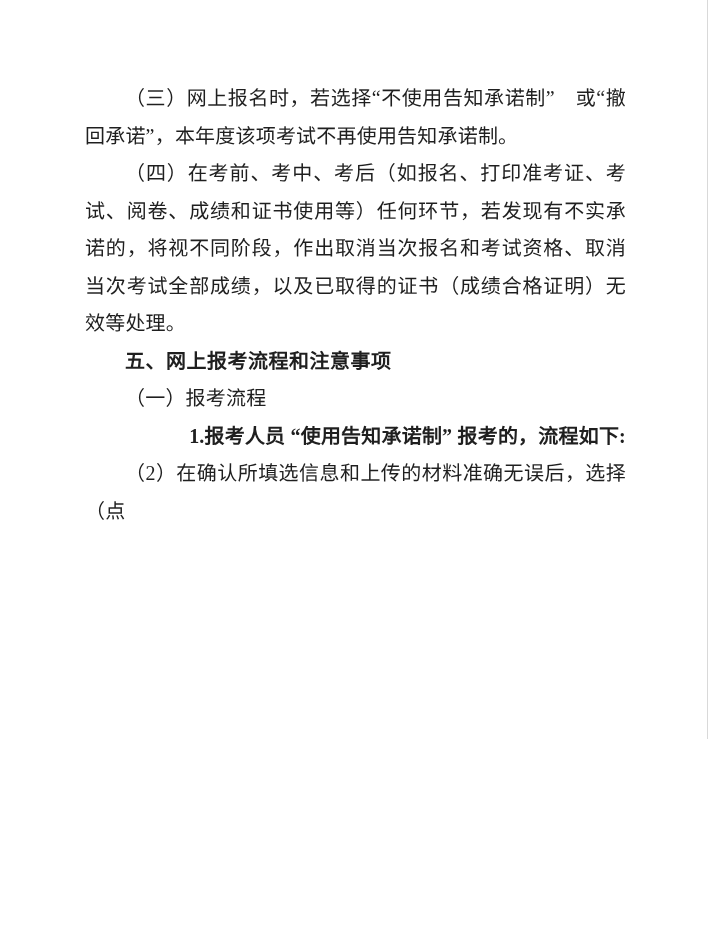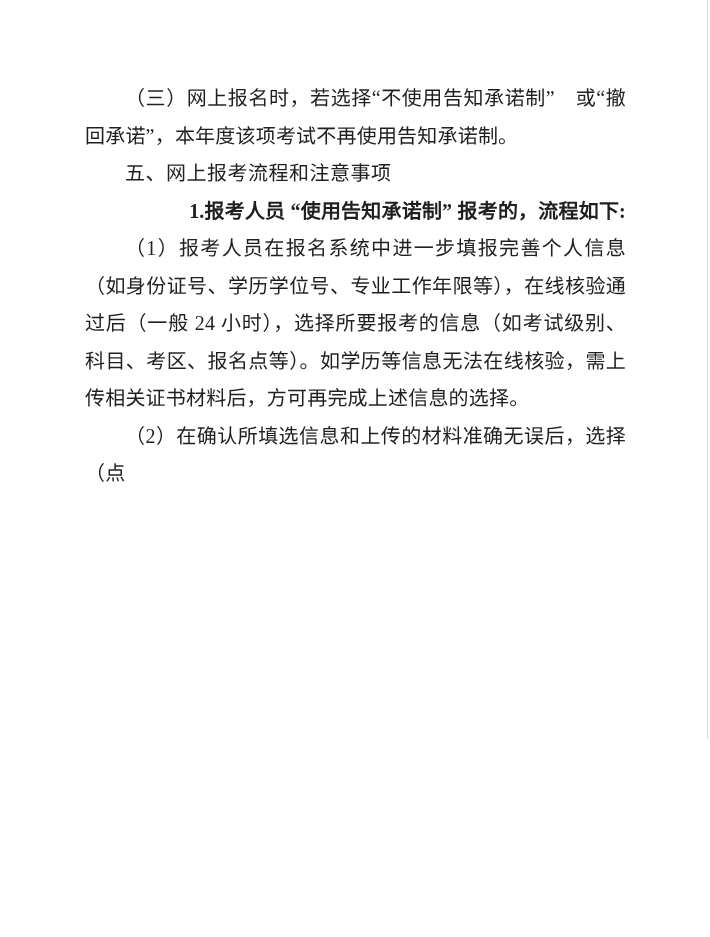--- a/index.html
+++ b/index.html
@@ -34,21 +34,21 @@
     margin: 0;
     font-size: 20px;
     line-height: 37.5px;
     text-indent: 2em;
     text-align: justify;
     text-justify: inter-character;
     letter-spacing: 0.2px;
     font-family: "Liberation Serif", serif;
   }
   .para.section-heading {
-    font-weight: normal;
+    font-weight: bold;
     text-align: left;
     font-family: "Liberation Sans", sans-serif;
     letter-spacing: 0.5px;
   }
   .para.step-heading {
     font-weight: bold;
     text-align: right;
   }
   .page-number {
     position: absolute;
@@ -63,28 +63,29 @@
   }
 </style>
 </head>
 <body>
 
 <div class="page">
 
   <div class="doc-content">
     <p class="para">（三）网上报名时，若选择“不使用告知承诺制”　或“撤回承诺”，本年度该项考试不再使用告知承诺制。</p>
 
+    <p class="para">（四）在考前、考中、考后（如报名、打印准考证、考试、阅卷、成绩和证书使用等）任何环节，若发现有不实承诺的，将视不同阶段，作出取消当次报名和考试资格、取消当次考试全部成绩，以及已取得的证书（成绩合格证明）无效等处理。</p>
 
     <p class="para section-heading">五、网上报考流程和注意事项</p>
 
+    <p class="para">（一）报考流程</p>
 
 
     <p class="para step-heading">1.报考人员 “使用告知承诺制” 报考的，流程如下:</p>
 
-    <p class="para">（1）报考人员在报名系统中进一步填报完善个人信息（如身份证号、学历学位号、专业工作年限等），在线核验通过后（一般 24 小时），选择所要报考的信息（如考试级别、科目、考区、报名点等）。如学历等信息无法在线核验，需上传相关证书材料后，方可再完成上述信息的选择。</p>
 
     <p class="para">（2）在确认所填选信息和上传的材料准确无误后，选择（点</p>
   </div>
 
   <div class="page-number">5</div>
 
   <div class="page-right-edge"></div>
 
 </div>
 

